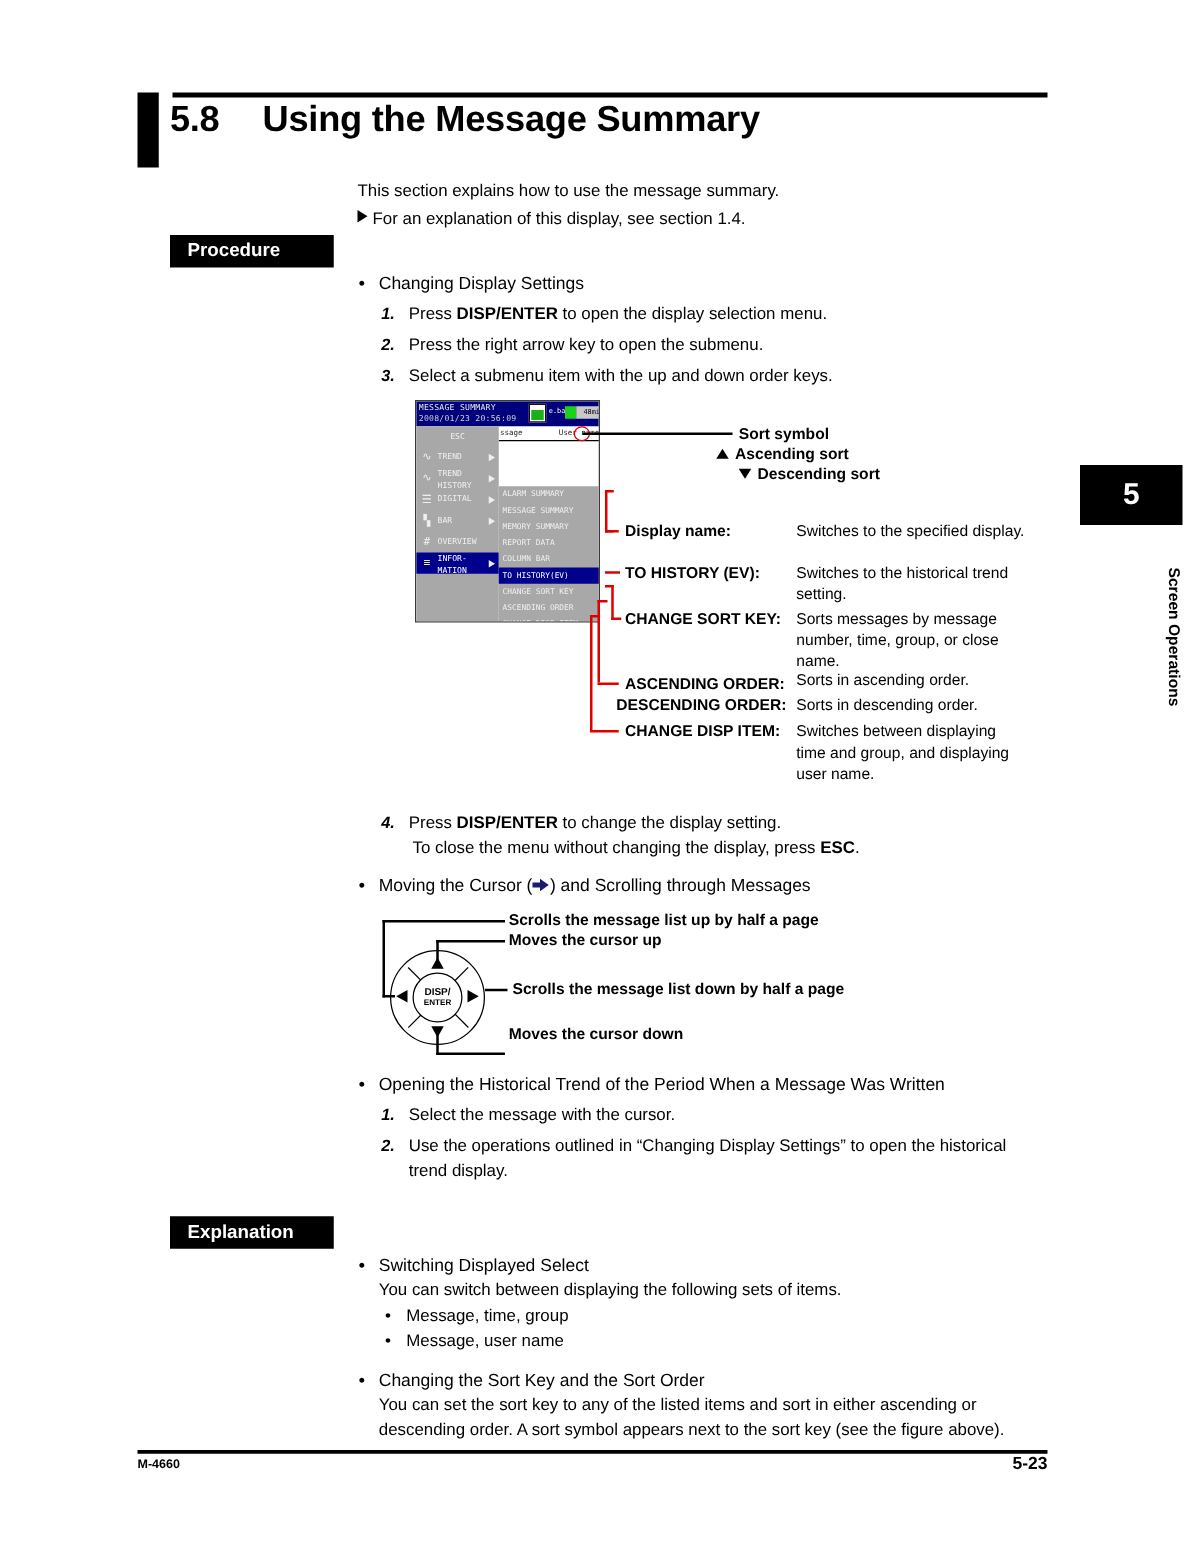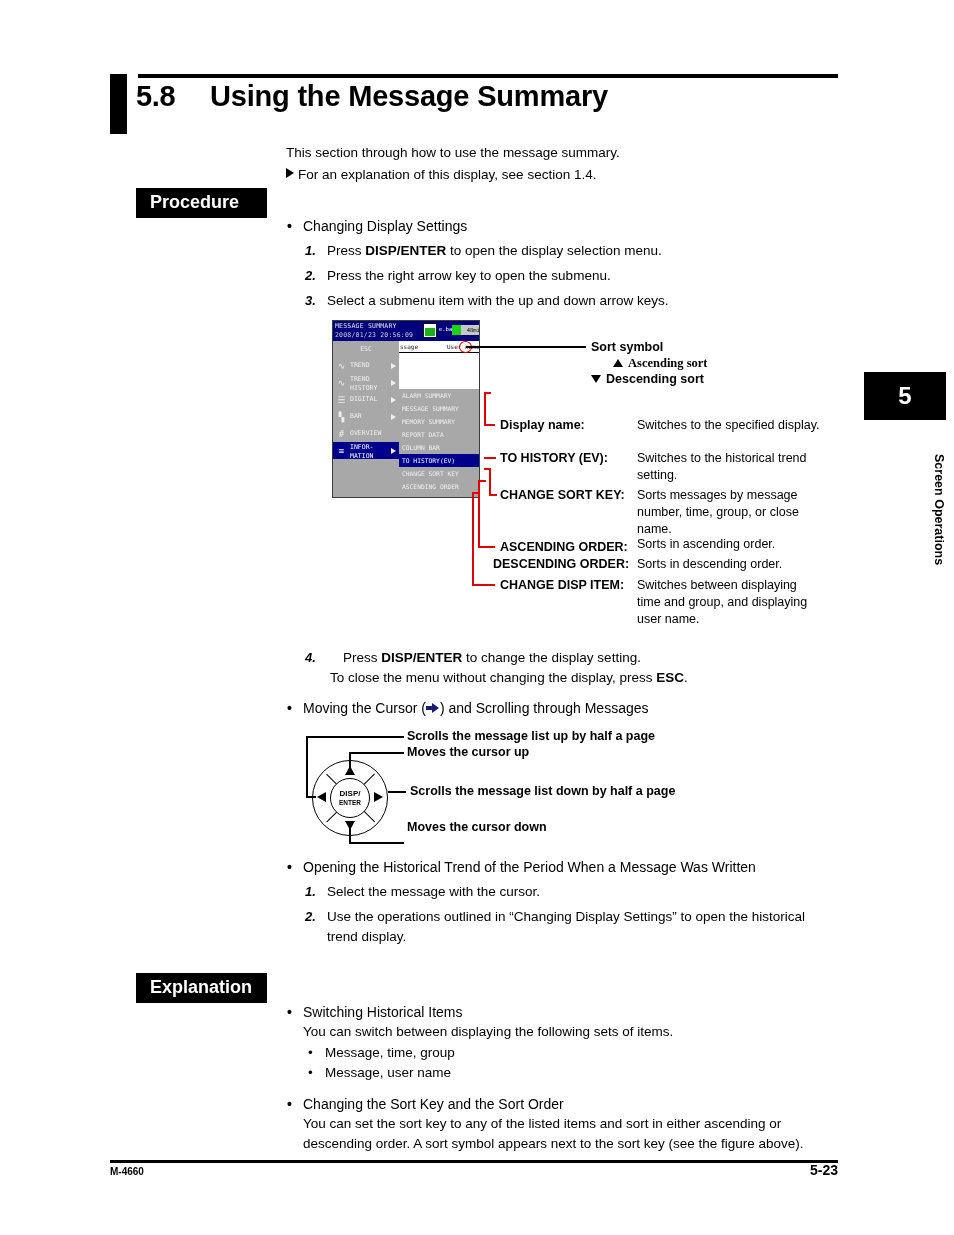--- a/index.html
+++ b/index.html
@@ -61,21 +61,21 @@
     border-bottom: 5px solid transparent;
     margin-right: 4px;
     vertical-align: 1px;
   }
 
   
   .blackbox {
     position: absolute;
     background: #000;
     color: #fff;
-    font-size: 18px;
+    font-size: 15px;
     font-weight: bold;
     padding: 4px 0 5px 14px;
     width: 117px;
   }
   #procedure-box { left: 136px; top: 188px; }
   #explanation-box { left: 136px; top: 973px; }
 
   
   .bullet-head {
     position: absolute;
@@ -449,36 +449,36 @@
   }
 </style>
 </head>
 <body>
 
 <div class="sec-rule"></div>
 <div class="sec-bar"></div>
 <div class="sec-num">5.8</div>
 <div class="sec-title">Using the Message Summary</div>
 
-<div class="intro1">This section through how to use the message summary.</div>
+<div class="intro1">This section explains how to use the message summary.</div>
 <div class="intro2"><span class="tri-right"></span><span>For an explanation of this display, see section 1.4.</span></div>
 
 <div class="blackbox" id="procedure-box">Procedure</div>
 
 <div class="bullet-dot" style="left:287px; top:218px;">•</div>
 <div class="bullet-head" style="left:303px; top:218px;">Changing Display Settings</div>
 
 <div class="step-num" style="left:305px; top:243px;">1.</div>
 <div class="step-txt" style="left:327px; top:243px;"><span>Press </span><b class="tight">DISP/ENTER</b><span> to open the display selection menu.</span></div>
 
 <div class="step-num" style="left:305px; top:268px;">2.</div>
 <div class="step-txt" style="left:327px; top:268px;">Press the right arrow key to open the submenu.</div>
 
 <div class="step-num" style="left:305px; top:293px;">3.</div>
-<div class="step-txt" style="left:327px; top:293px;">Select a submenu item with the up and down arrow keys.</div>
+<div class="step-txt" style="left:327px; top:293px;">Select a submenu item with the up and down order keys.</div>
 
 <div id="device-screen">
   <div class="ds-titlebar"></div>
   <div class="ds-title">MESSAGE SUMMARY</div>
   <div class="ds-time">2008/01/23 20:56:09</div>
   <div class="ds-tank"></div>
   <div class="ds-ebar">e.bar</div>
   <div class="ds-greenchip"></div>
   <div class="ds-minbox">48min</div>
 
@@ -532,21 +532,21 @@
     <div class="ds-sub-item">COLUMN BAR</div>
     <div class="ds-sub-item sel">TO HISTORY(EV)</div>
     <div class="ds-sub-item">CHANGE SORT KEY</div>
     <div class="ds-sub-item">ASCENDING ORDER</div>
     <div class="ds-sub-item">CHANGE DISP ITEM</div>
   </div>
 </div>
 
 <div class="sortsym-line" style="left:466px; top:346px; width:120px;"></div>
 <div class="callout-lbl" style="left:591px; top:340px;">Sort symbol</div>
-<div class="callout-lbl" style="left:613px; top:356px;font-family:Liberation Serif, serif;"><span class="tri-up"></span><span>Ascending sort</span></div>
+<div class="callout-lbl" style="left:573px; top:356px;"><span class="tri-up"></span><span>Ascending sort</span></div>
 <div class="callout-lbl" style="left:591px; top:372px;"><span class="tri-down"></span><span>Descending sort</span></div>
 
 <div class="rbr" style="left:484px; top:392px; width:2px; height:34px;"></div>
 <div class="rbr" style="left:484px; top:392px; width:7px; height:2px;"></div>
 <div class="rbr" style="left:484px; top:424px; width:7px; height:2px;"></div>
 <div class="rbr" style="left:484px; top:424px; width:11px; height:2px;"></div>
 
 <div class="rbr" style="left:484px; top:457px; width:12px; height:2px;"></div>
 
 <div class="rbr" style="left:489px; top:468px; width:2px; height:28px;"></div>
@@ -578,21 +578,21 @@
 
 <div class="callout-lbl" style="left:493px; top:557px;">DESCENDING ORDER:</div>
 <div class="callout-txt" style="left:637px; top:557px;">Sorts in descending order.</div>
 
 <div class="callout-lbl" style="left:500px; top:578px;">CHANGE DISP ITEM:</div>
 <div class="callout-txt" style="left:637px; top:578px;">Switches between displaying</div>
 <div class="callout-txt" style="left:637px; top:595px;">time and group, and displaying</div>
 <div class="callout-txt" style="left:637px; top:612px;">user name.</div>
 
 <div class="step-num" style="left:305px; top:650px;">4.</div>
-<div class="step-txt" style="left:327px; top:650px;margin-left:16px;"><span>Press </span><b class="tight">DISP/ENTER</b><span> to change the display setting.</span></div>
+<div class="step-txt" style="left:327px; top:650px;"><span>Press </span><b class="tight">DISP/ENTER</b><span> to change the display setting.</span></div>
 <div class="step-txt" style="left:330px; top:670px;"><span>To close the menu without changing the display, press </span><b class="tight">ESC</b><span>.</span></div>
 
 <div class="bullet-dot" style="left:287px; top:700px;">•</div>
 <div class="bullet-head" style="left:303px; top:700px;"><span>Moving the Cursor (</span><span class="inline-arrow-wrap"></span><span>) and Scrolling through Messages</span></div>
 
 <div id="keypad">
   <div class="kp-ring"></div>
   <div class="kp-spoke" style="transform:rotate(45deg);"></div>
   <div class="kp-spoke" style="transform:rotate(135deg);"></div>
   <div class="kp-spoke" style="transform:rotate(225deg);"></div>
@@ -629,21 +629,21 @@
 <div class="step-num" style="left:305px; top:884px;">1.</div>
 <div class="step-txt" style="left:327px; top:884px;">Select the message with the cursor.</div>
 
 <div class="step-num" style="left:305px; top:909px;">2.</div>
 <div class="step-txt" style="left:327px; top:909px;">Use the operations outlined in “Changing Display Settings” to open the historical</div>
 <div class="step-txt" style="left:327px; top:929px;">trend display.</div>
 
 <div class="blackbox" id="explanation-box">Explanation</div>
 
 <div class="bullet-dot" style="left:287px; top:1004px;">•</div>
-<div class="bullet-head" style="left:303px; top:1004px;">Switching Historical Items</div>
+<div class="bullet-head" style="left:303px; top:1004px;">Switching Displayed Select</div>
 <div class="plain" style="left:303px; top:1024px;">You can switch between displaying the following sets of items.</div>
 <div class="plain" style="left:308px; top:1045px;">•</div>
 <div class="plain" style="left:325px; top:1045px;">Message, time, group</div>
 <div class="plain" style="left:308px; top:1065px;">•</div>
 <div class="plain" style="left:325px; top:1065px;">Message, user name</div>
 
 <div class="bullet-dot" style="left:287px; top:1096px;">•</div>
 <div class="bullet-head" style="left:303px; top:1096px;">Changing the Sort Key and the Sort Order</div>
 <div class="plain" style="left:303px; top:1116px;">You can set the sort key to any of the listed items and sort in either ascending or</div>
 <div class="plain" style="left:303px; top:1136px;">descending order. A sort symbol appears next to the sort key (see the figure above).</div>

